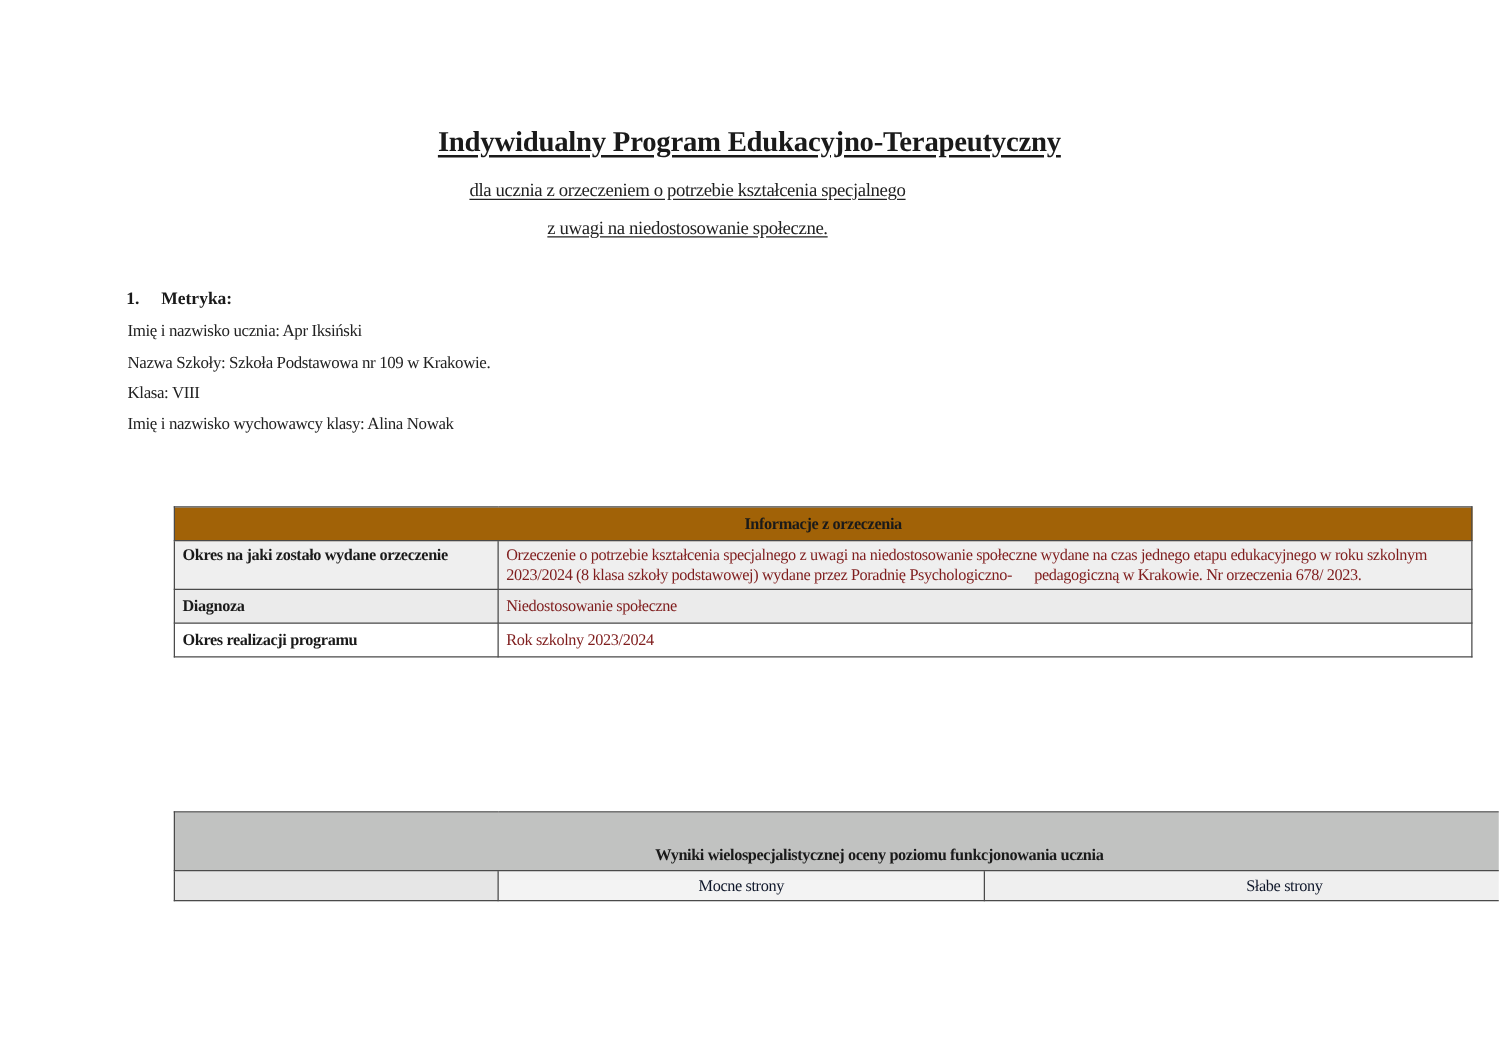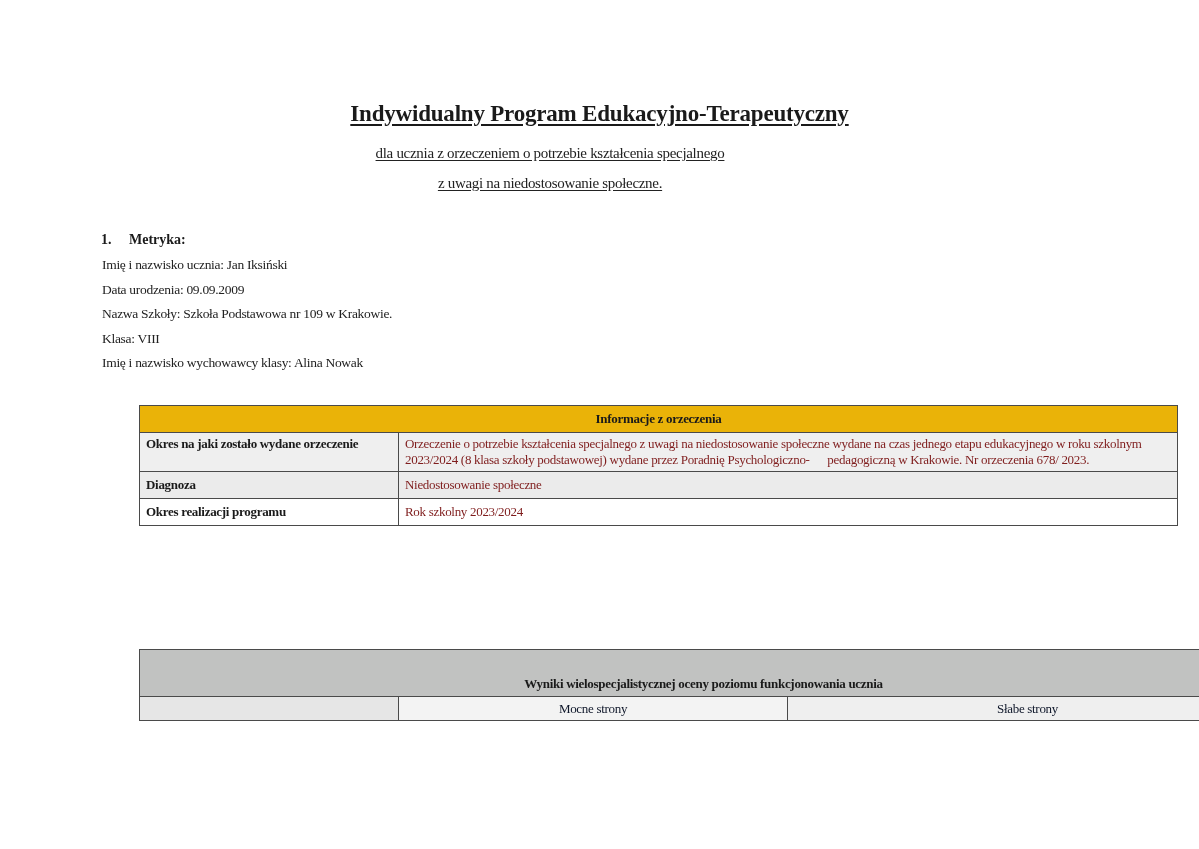--- a/index.html
+++ b/index.html
@@ -69,21 +69,21 @@
       font-size: 13px;
       letter-spacing: -0.3px;
     }
     table.info td, table.info th {
       border: 1.5px solid #4a4a4a;
       padding: 3px 6px;
       vertical-align: top;
       text-align: left;
     }
     table.info th.head {
-      background: #eab308;
+      background: #a16207;
       text-align: center;
       font-weight: bold;
       height: 20px;
       vertical-align: middle;
       color: #1a1a1a;
     }
     table.info td.label {
       font-weight: bold;
       width: 246px;
       color: #1a1a1a;
@@ -131,22 +131,21 @@
 </div>
 <div class="subtitle sub2">
   <span>z uwagi na niedostosowanie społeczne.</span>
 </div>
 
 <div class="section-heading">
   <span class="num">1.</span><span>Metryka:</span>
 </div>
 
 <div class="metryka-list">
-  <div class="line">Imię i nazwisko ucznia: Jan Iksiński</div>
-  <div class="line">Data urodzenia: 09.09.2009</div>
+  <div class="line">Imię i nazwisko ucznia: Apr Iksiński</div>
   <div class="line">Nazwa Szkoły: Szkoła Podstawowa nr 109 w Krakowie.</div>
   <div class="line">Klasa: VIII</div>
   <div class="line">Imię i nazwisko wychowawcy klasy: Alina Nowak</div>
 </div>
 
 <table class="info">
   <tbody>
       <tr>
     <th class="head" colspan="2">Informacje z orzeczenia</th>
   </tr>

